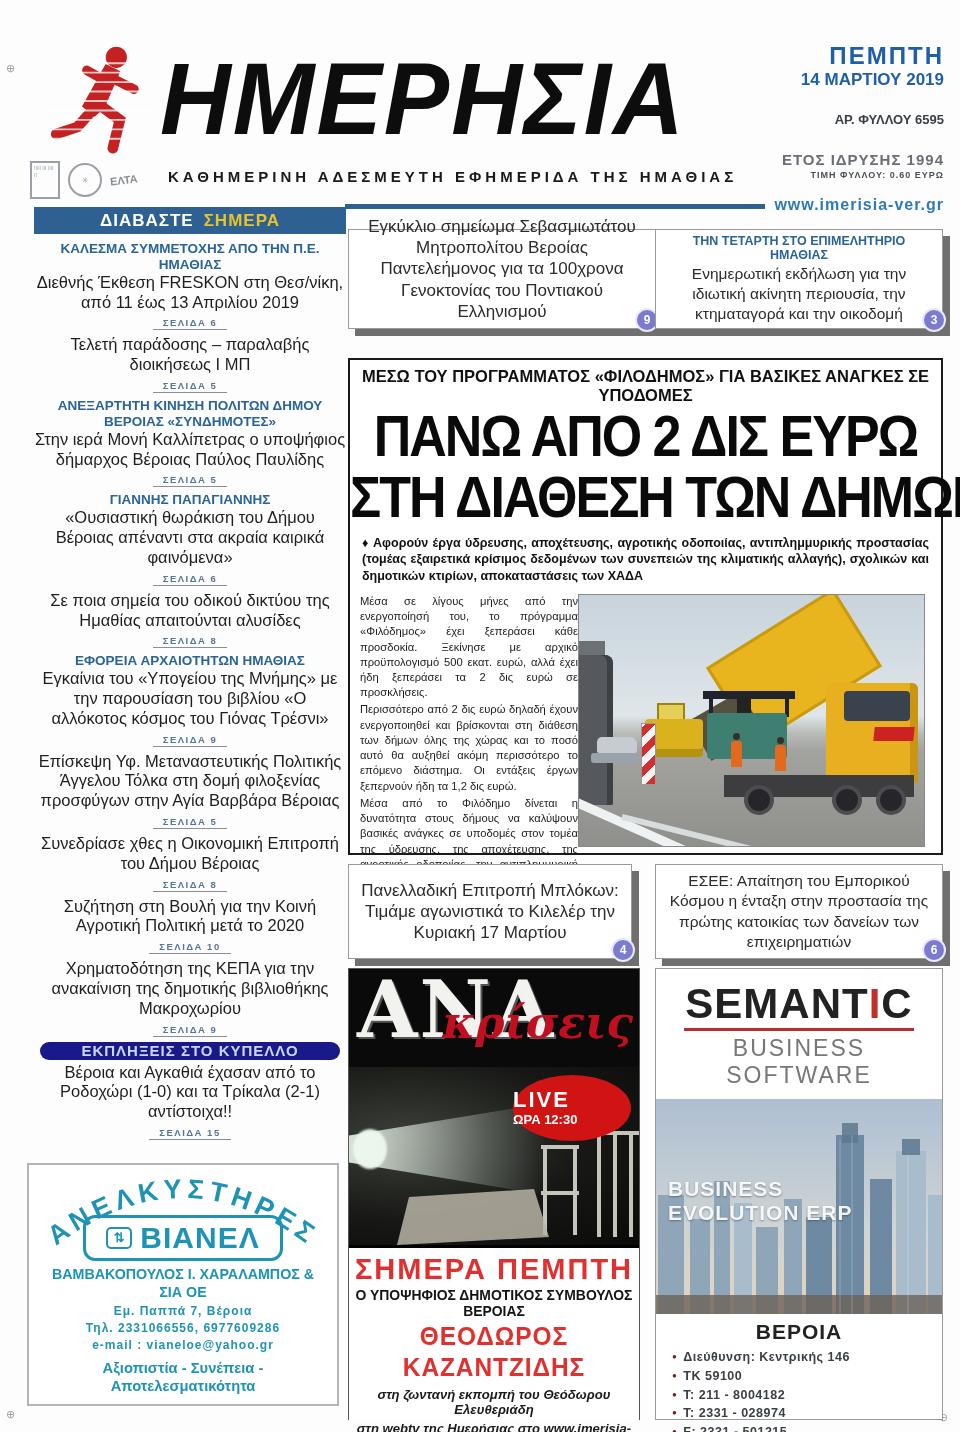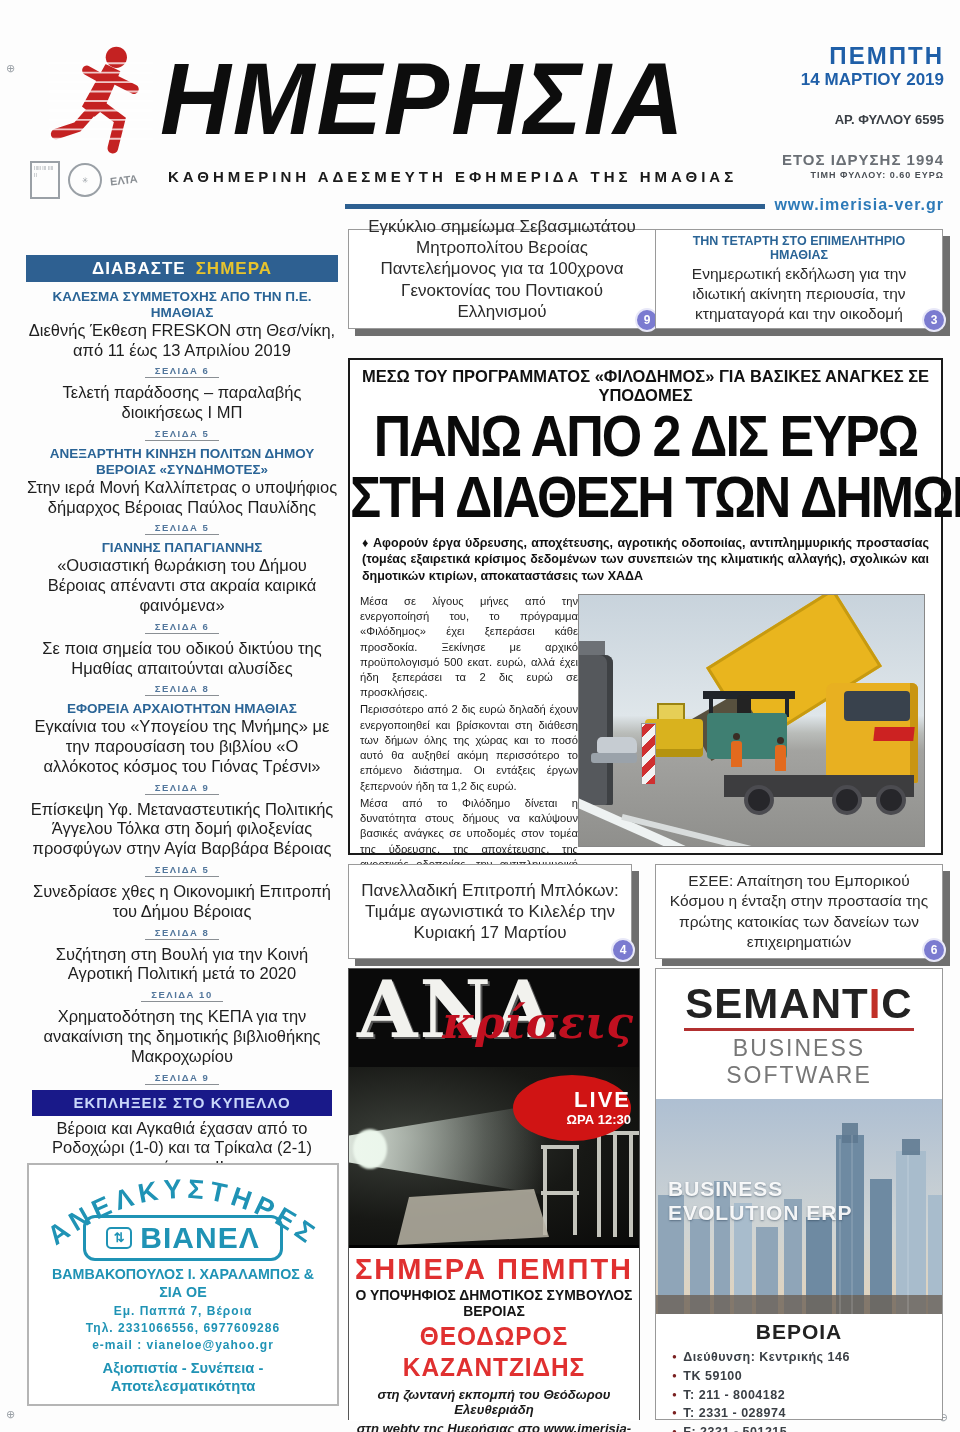--- a/index.html
+++ b/index.html
@@ -22,29 +22,29 @@
   .mast-right { position:absolute; right:16px; top:44px; width:200px; text-align:right; }
   .mast-day { font-size:24px; font-weight:900; color:#1f5fa8; letter-spacing:2px; line-height:1.0; }
   .mast-date { font-size:17px; font-weight:900; color:#1f5fa8; margin-top:2px; }
   .mast-issue { font-size:13px; font-weight:700; color:#3a3f45; margin-top:22px; }
   .mast-founded { font-size:15px; font-weight:700; color:#6a6f75; margin-top:24px; letter-spacing:1px; }
   .mast-price { font-size:9px; font-weight:700; color:#4a4f55; margin-top:2px; letter-spacing:1px; }
   .mast-site { position:absolute; right:16px; top:196px; font-size:16px; font-weight:700; color:#2d7ab8; letter-spacing:1px; }
   .blue-rule { position:absolute; left:345px; top:204px; width:420px; height:5px; background:#2e6091; }
 
   
-  .sidebar { position:absolute; left:26px; top:207px; width:312px;margin-top:48px; }
+  .sidebar { position:absolute; left:34px; top:207px; width:312px; }
   .sb-banner { height:27px; background:#2e6091; display:flex; align-items:center; justify-content:center; gap:10px; font-size:17px; font-weight:900; letter-spacing:1px; }
   .sb-banner .w { color:#ffffff; } .sb-banner .y { color:#e7c32d; }
   .sb-list { margin-top:7px; text-align:center; }
   .sb-item { margin-bottom:5px; }
   .sb-header { color:#2a6496; font-weight:700; font-size:13.5px; line-height:1.18; }
   .sb-text { color:#1e1e1e; font-size:16.5px; line-height:1.2; font-weight:400; }
   .sb-page { display:inline-block; color:#53779c; font-size:9.5px; font-weight:700; letter-spacing:1.5px; border-bottom:1px solid #8a8f94; padding:1px 10px 1px; margin-top:3px; }
-  .sb-cup-banner { height:26px; background:#191989; color:#c9d7fa; font-weight:700; font-size:15px; letter-spacing:1px; display:flex; align-items:center; justify-content:center; margin:4px 6px 3px; }
+  .sb-cup-banner { height:18px; background:#191989; color:#c9d7fa; font-weight:700; font-size:15px; letter-spacing:1px; display:flex; align-items:center; justify-content:center; margin:4px 6px 3px;border-radius:9px; }
 
   
   .bianel { position:absolute; left:27px; top:1163px; width:312px; height:243px; border:2px solid #b5b5b5; background:#fff; text-align:center; color:#1f93b5; padding-top:2px; }
   .bianel-arc { display:block; margin:0 auto; }
   .bianel-logo { display:flex; align-items:center; justify-content:center; gap:8px; border:3px solid #1f93b5; border-radius:12px; width:200px; margin:-38px auto 4px; padding:3px 8px; background:#fff; }
   .bianel-glyph { width:26px; height:22px; border:2px solid #1f93b5; border-radius:5px; font-size:13px; line-height:18px; font-weight:700; color:#1f93b5; }
   .bianel-word { font-size:30px; font-weight:900; letter-spacing:1px; }
   .bianel-company { font-size:15.5px; font-weight:900; letter-spacing:0px; margin-top:4px; transform:scaleX(0.92); }
   .bianel-line { font-size:12px; font-weight:700; margin-top:3px; letter-spacing:1px; }
   .bianel-motto { font-size:15.5px; font-weight:900; margin-top:7px; transform:scaleX(0.95); }
@@ -94,21 +94,21 @@
   .ph-left-truck-top { left:-14px; top:46px; width:40px; height:18px; background:#6d7176; }
 
   
   .ana { position:absolute; left:348px; top:968px; width:292px; height:452px; border:1px solid #555; background:#000; }
   .ana-top { position:relative; height:98px; background:#0a0a0a; overflow:hidden; }
   .ana-word { position:absolute; left:8px; top:2px; font-family:"DejaVu Serif", serif; font-size:78px; font-weight:900; color:#f2f2ee; letter-spacing:2px; line-height:1.0; text-shadow:2px 2px 0 #555; }
   .ana-krisis { position:absolute; right:6px; top:28px; font-family:"DejaVu Serif", serif; font-style:italic; font-size:44px; font-weight:700; color:#c01020; }
   .ana-photo { position:relative; height:178px; background:radial-gradient(ellipse at 20% 40%, #3c403a 0%, #171815 55%, #0a0a09 100%); overflow:hidden; }
   .beam { position:absolute; left:-12px; top:34px; width:210px; height:96px; background:linear-gradient(90deg, rgba(238,248,238,0.95), rgba(220,232,222,0.25) 70%, rgba(220,232,222,0)); clip-path:polygon(0 38%, 100% 2%, 100% 98%, 0 62%); }
   .beam-src { position:absolute; left:4px; top:62px; width:34px; height:40px; background:#e8f4e8; border-radius:50%; filter:blur(1px); }
-  .live-oval { position:absolute; right:8px; top:8px; width:118px; height:66px; background:#d01414; border-radius:50%; display:flex; flex-direction:column; align-items:flex-end; justify-content:center; }
+  .live-oval { position:absolute; right:8px; top:8px; width:118px; height:66px; background:#d01414; border-radius:50%; display:flex; flex-direction:column; align-items:flex-start; justify-content:center; }
   .live-word { color:#fff; font-size:22px; font-weight:900; letter-spacing:2px; line-height:1.0; }
   .live-time { color:#fff; font-size:13px; font-weight:700; margin-top:1px; }
   .ana-info { height:176px; background:#fff; border-top:3px solid #000; text-align:center; padding-top:6px; }
   .ana-today { color:#e03030; font-size:29px; font-weight:900; letter-spacing:2px; line-height:1.05; }
   .ana-cand-label { color:#141414; font-size:14.5px; font-weight:900; margin-top:3px; transform:scaleX(0.96); }
   .ana-cand-name { color:#e03030; font-size:26px; font-weight:900; letter-spacing:1px; margin-top:2px; transform:scaleX(0.94); }
   .ana-line { color:#1a1a1a; font-size:13.5px; font-weight:700; font-style:italic; margin-top:4px; transform:scaleX(0.97); }
 
   
   .semantic { position:absolute; left:655px; top:968px; width:288px; height:452px; border:1px solid #999; background:#fff; }

